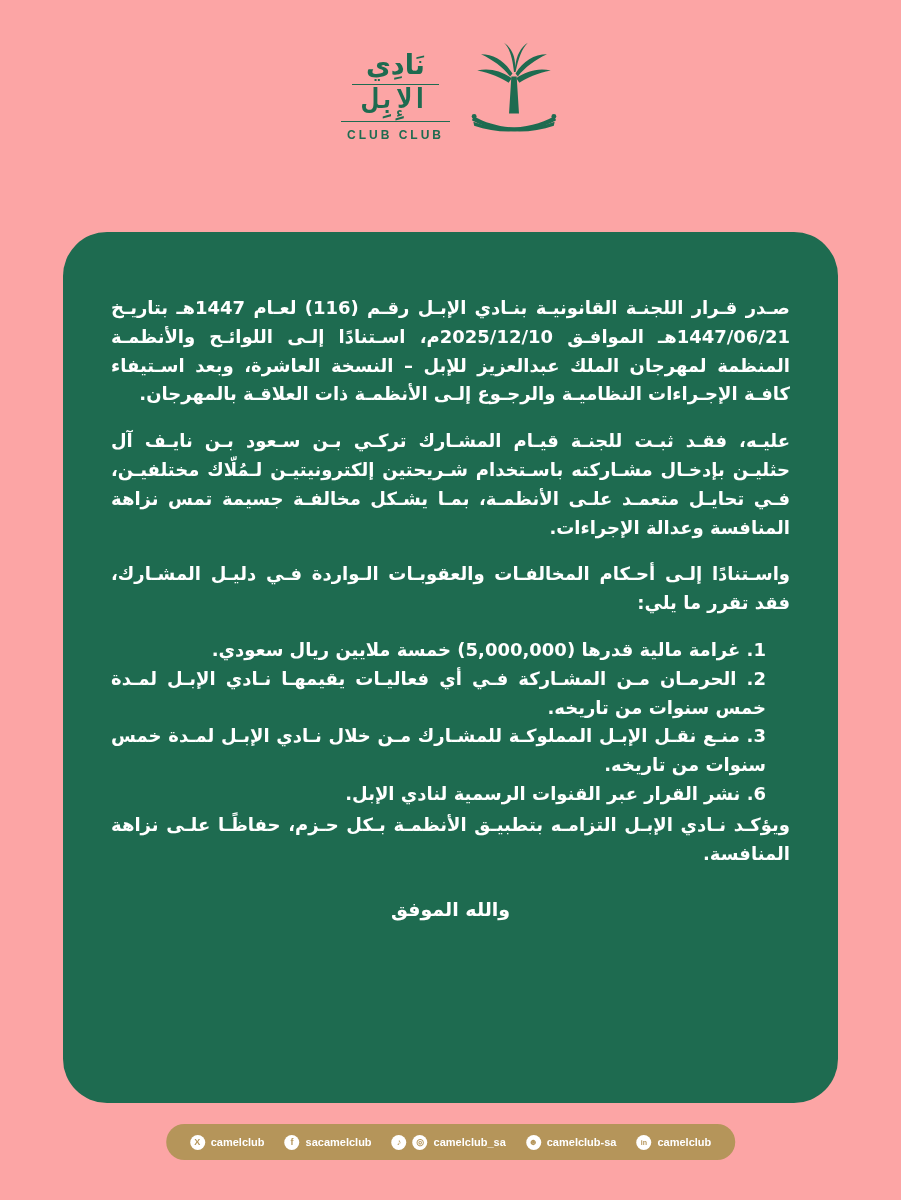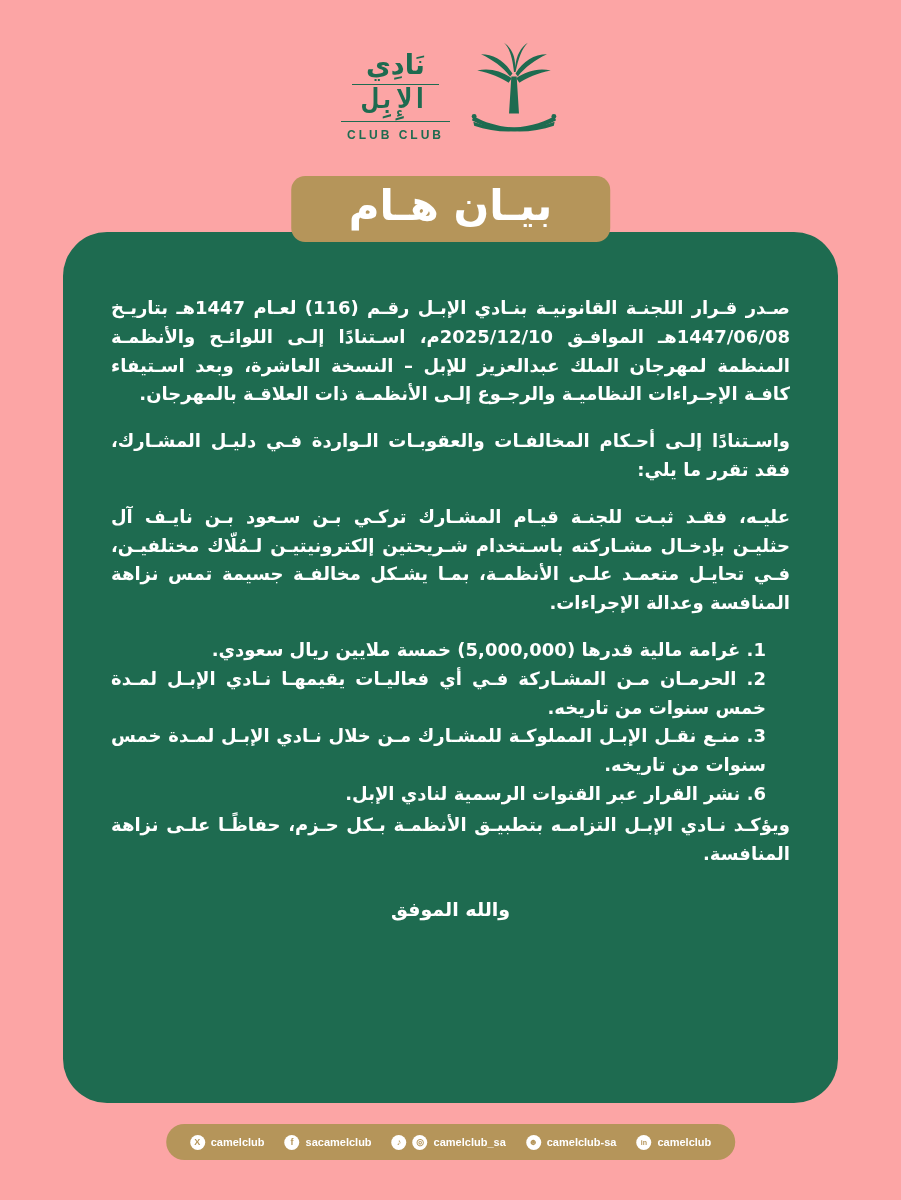--- a/index.html
+++ b/index.html
@@ -69,28 +69,25 @@
         <path d="M63 48 C75 39 92 34 108 38 C91 41 76 48 67 54 Z"></path>
         <path d="M56.5 46 L63.5 46 L66.5 94 L53.5 94 Z"></path>
         <path d="M8 98 C36 114 78 118 113 105 L112 110 C76 123 32 118 5 103 Z"></path>
         <path d="M112 98 C84 114 42 118 7 105 L8 110 C44 123 88 118 115 103 Z"></path>
         <circle cx="8" cy="98" r="3.2"></circle>
           <circle cx="112" cy="98" r="3.2"></circle>
       </g>
     </svg>
   </header>
 
-  <div class="banner">
-    <div class="banner-title">بيـان هـام</div>
-  </div>
 
   <section class="panel">
-    <p>صـدر قـرار اللجنـة القانونيـة بنـادي الإبـل رقـم (116) لعـام 1447هـ بتاريـخ 1447/06/08هـ الموافـق 2025/12/10م، اسـتنادًا إلـى اللوائـح والأنظمـة المنظمة لمهرجان الملك عبدالعزيز للإبل – النسخة العاشرة، وبعد اسـتيفاء كافـة الإجـراءات النظاميـة والرجـوع إلـى الأنظمـة ذات العلاقـة بالمهرجان.</p>
+    <p>صـدر قـرار اللجنـة القانونيـة بنـادي الإبـل رقـم (116) لعـام 1447هـ بتاريـخ 1447/06/21هـ الموافـق 2025/12/10م، اسـتنادًا إلـى اللوائـح والأنظمـة المنظمة لمهرجان الملك عبدالعزيز للإبل – النسخة العاشرة، وبعد اسـتيفاء كافـة الإجـراءات النظاميـة والرجـوع إلـى الأنظمـة ذات العلاقـة بالمهرجان.</p>
+    <p>عليـه، فقـد ثبـت للجنـة قيـام المشـارك تركـي بـن سـعود بـن نايـف آل حثليـن بإدخـال مشـاركته باسـتخدام شـريحتين إلكترونيتيـن لـمُلّاك مختلفيـن، فـي تحايـل متعمـد علـى الأنظمـة، بمـا يشـكل مخالفـة جسيمة تمس نزاهة المنافسة وعدالة الإجراءات.</p>
     <p>واسـتنادًا إلـى أحـكام المخالفـات والعقوبـات الـواردة فـي دليـل المشـارك، فقد تقرر ما يلي:</p>
-    <p>عليـه، فقـد ثبـت للجنـة قيـام المشـارك تركـي بـن سـعود بـن نايـف آل حثليـن بإدخـال مشـاركته باسـتخدام شـريحتين إلكترونيتيـن لـمُلّاك مختلفيـن، فـي تحايـل متعمـد علـى الأنظمـة، بمـا يشـكل مخالفـة جسيمة تمس نزاهة المنافسة وعدالة الإجراءات.</p>
 
     <div class="penalty-list">
       <p>1. غرامة مالية قدرها (5,000,000) خمسة ملايين ريال سعودي.</p>
       <p>2.  الحرمـان مـن المشـاركة فـي أي فعاليـات يقيمهـا نـادي الإبـل لمـدة خمس سنوات من تاريخه.</p>
       <p>3.  منـع نقـل الإبـل المملوكـة للمشـارك مـن خلال نـادي الإبـل لمـدة خمس سنوات من تاريخه.</p>
       <p>6.  نشر القرار عبر القنوات الرسمية لنادي الإبل.</p>
     </div>
 
     <p>ويؤكـد نـادي الإبـل التزامـه بتطبيـق الأنظمـة بـكل حـزم، حفاظًـا علـى نزاهة المنافسة.</p>
     <p class="closing">والله الموفق</p>

